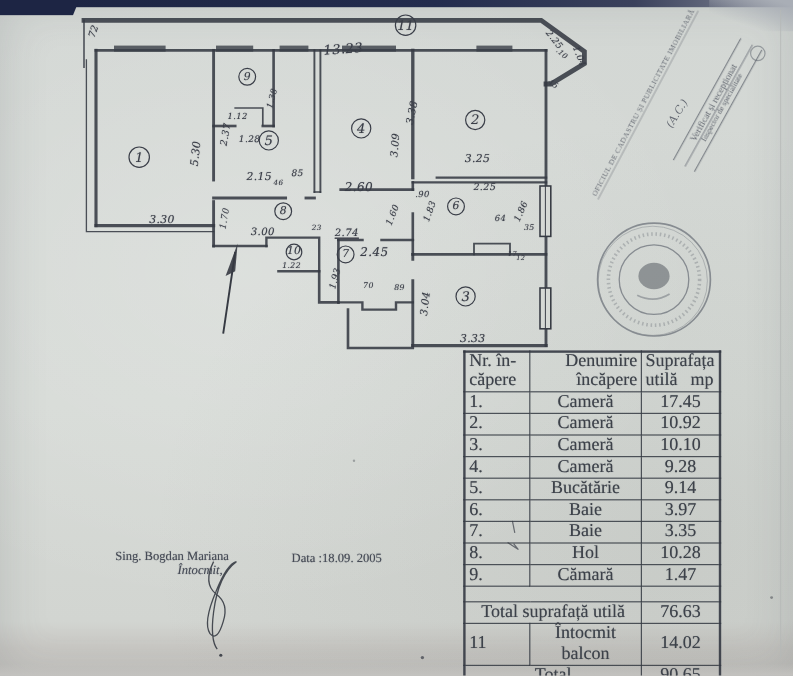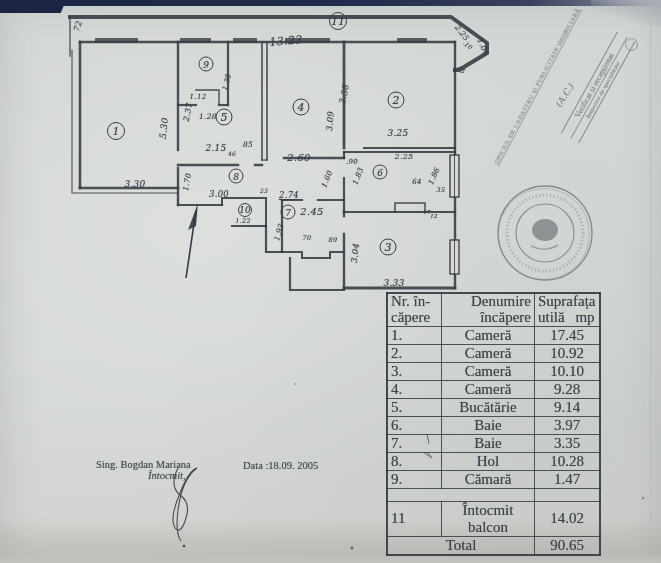--- a/index.html
+++ b/index.html
@@ -290,20 +290,24 @@
           <td class="c-no">9.</td>
           <td class="c-name">Cămară</td>
           <td class="c-val">1.47</td>
         </tr>
       </tbody>
     <tbody>
       <tr class="row-empty">
         <td colspan="2"></td>
         <td></td>
       </tr>
+      <tr class="row-total">
+        <td colspan="2" class="bold" style="text-align:center">Total suprafață utilă</td>
+        <td class="c-val bold">76.63</td>
+      </tr>
       <tr>
         <td class="c-no">11</td>
         <td class="c-name ws-wide">Întocmit balcon</td>
         <td class="c-val">14.02</td>
       </tr>
       <tr class="row-total">
         <td colspan="2" class="bold" style="text-align:center">Total</td>
         <td class="c-val bold">90.65</td>
       </tr>
     </tbody>

